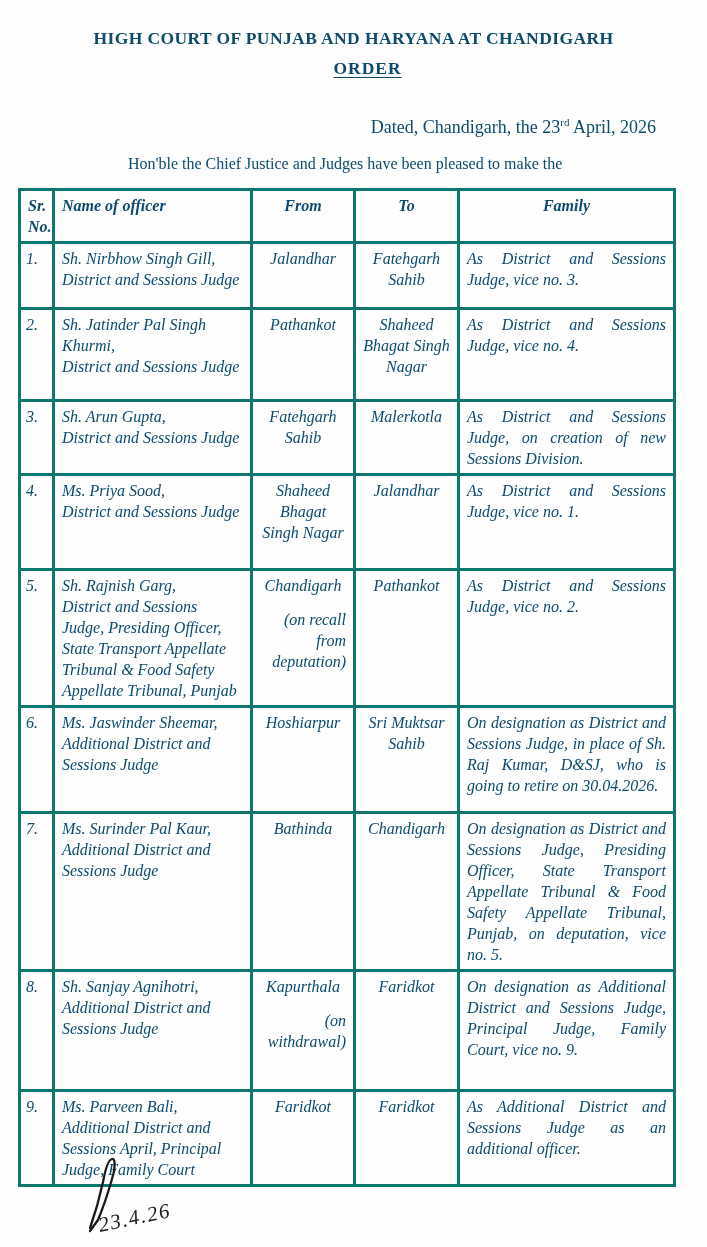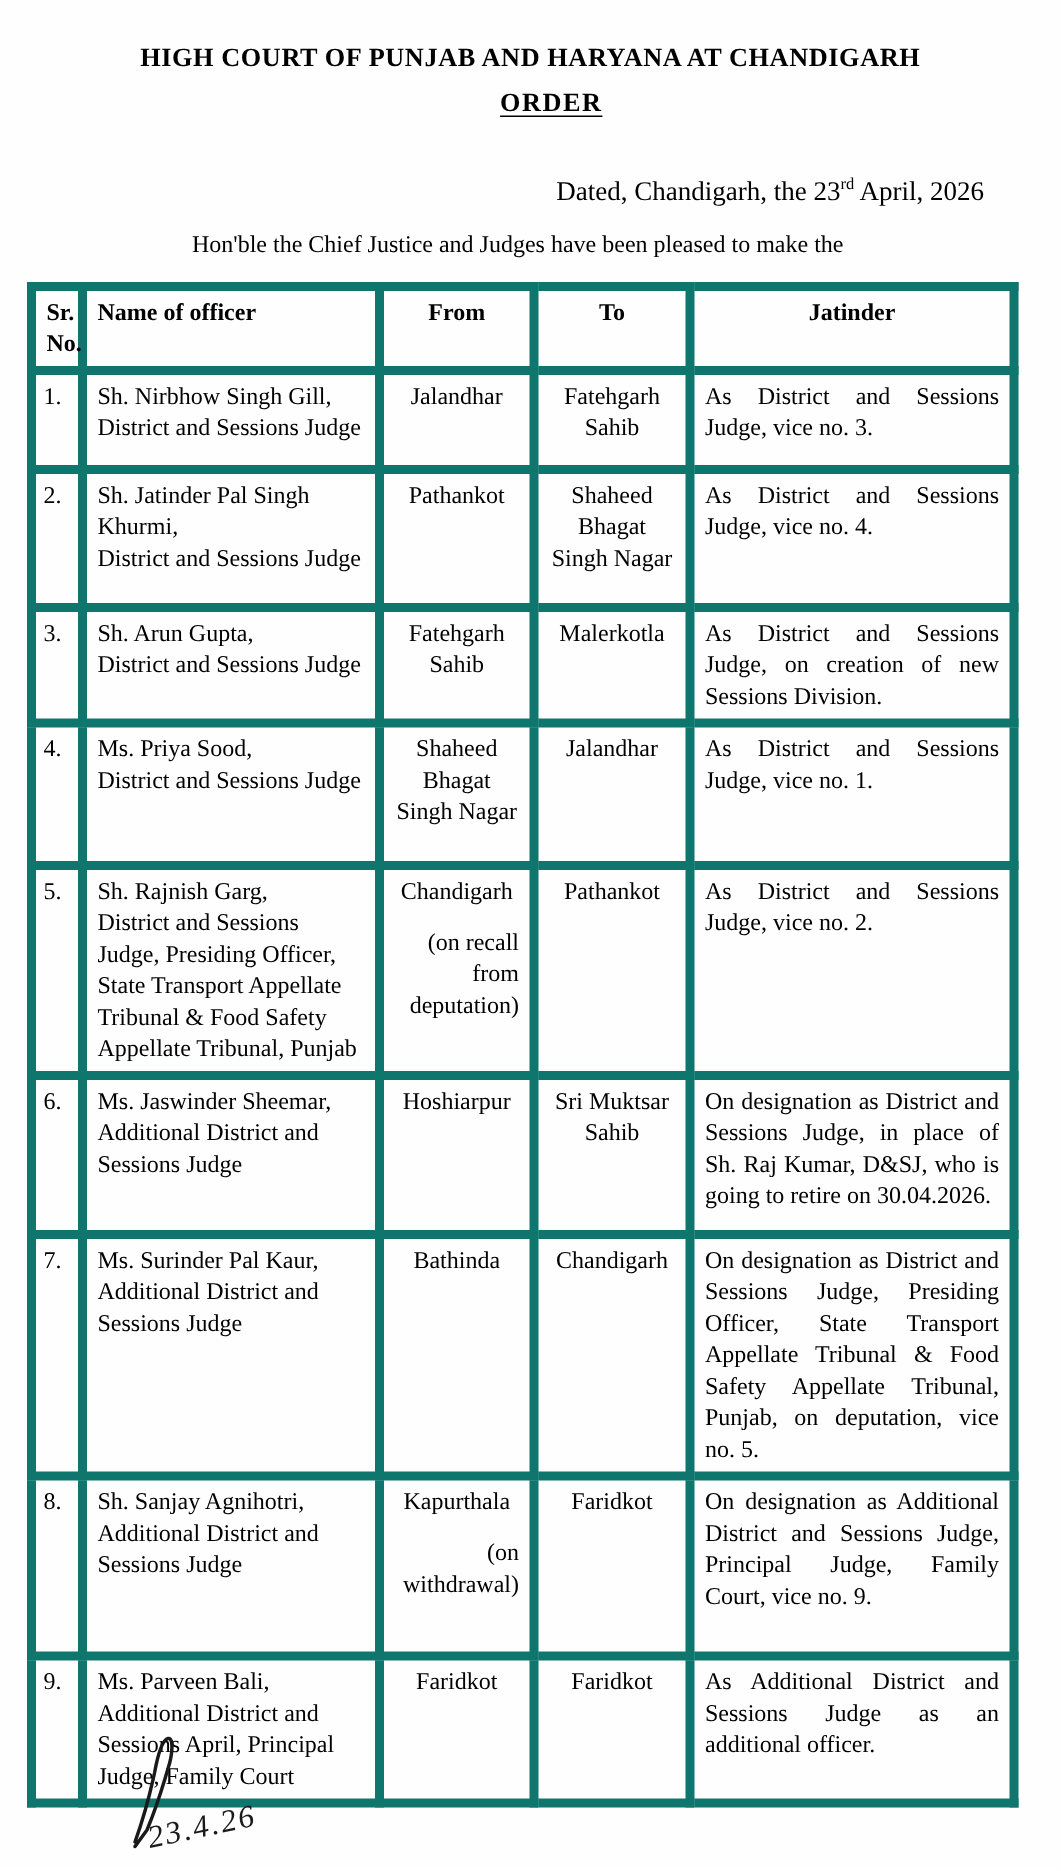--- a/index.html
+++ b/index.html
@@ -1,21 +1,21 @@
 <!DOCTYPE html>
 <html><head>
 <meta charset="utf-8">
 <style>
   html, body { margin: 0; padding: 0; background: #ffffff; }
   .page {
     position: relative;
     width: 707px;
     height: 1247px;
     background: #fefefe;
-    color: #000000;
+    color: #0c4a6e;
     font-family: "Liberation Serif", "DejaVu Serif", serif;
     overflow: hidden;
   }
   .doc-title {
     padding-top: 28px;
     text-align: center;
     font-size: 17.5px;
     font-weight: bold;
     letter-spacing: 0.4px;
   }
@@ -43,24 +43,25 @@
   }
   .intro-line1 { text-indent: 93px; }
   .transfer-table {
     margin: 8px 0 0 18px;
     width: 655px;
     border-collapse: collapse;
     table-layout: fixed;
     font-size: 16px;
   }
   .transfer-table th, .transfer-table td {
-    border: 6px solid #0f766e;
+    border: 3px solid #0f766e;
     vertical-align: top;
     padding: 4px 7px;
     line-height: 21px;
+    font-style: italic;
   }
   thead th { font-weight: bold; text-align: center; }
   th.col-sr, th.col-name { text-align: left; }
   td.cell-sr { padding-left: 5px; padding-right: 2px; }
   td.cell-name { white-space: pre-line; }
   td.cell-from, td.cell-to { text-align: center; }
   td.cell-remarks { text-align: justify; text-align-last: left; }
   .from-note { text-align: right; }
   .from-note:not(:empty) { margin-top: 13px; }
   tr.row-header { height: 46px; }
@@ -101,21 +102,21 @@
       <col style="width:103px">
       <col style="width:104px">
       <col style="width:216px">
     </colgroup>
     <thead>
       <tr class="row-header">
         <th class="col-sr">Sr. No.</th>
         <th class="col-name">Name of officer</th>
         <th class="col-from">From</th>
         <th class="col-to">To</th>
-        <th class="col-remarks">Jatinder</th>
+        <th class="col-remarks">Family</th>
       </tr>
     </thead>
     <tbody>
       <tr class="row-1">
         <td class="cell-sr">1.</td>
         <td class="cell-name">Sh. Nirbhow Singh Gill,
 District and Sessions Judge</td>
         <td class="cell-from">
             <div>Jalandhar</div>
             <div class="from-note"></div>

